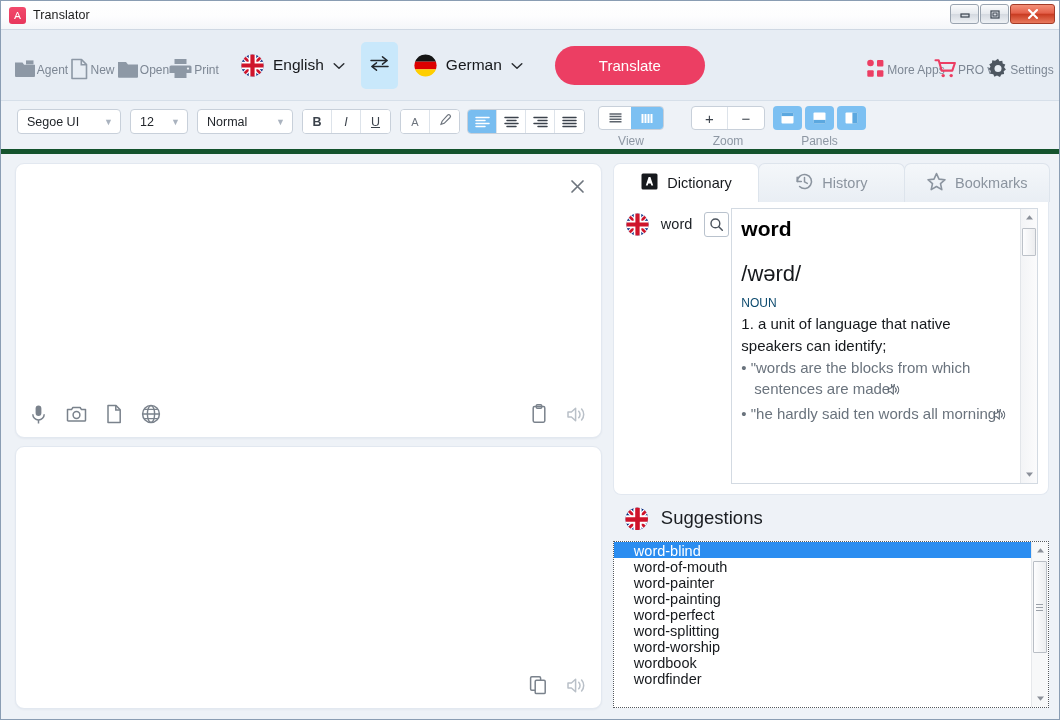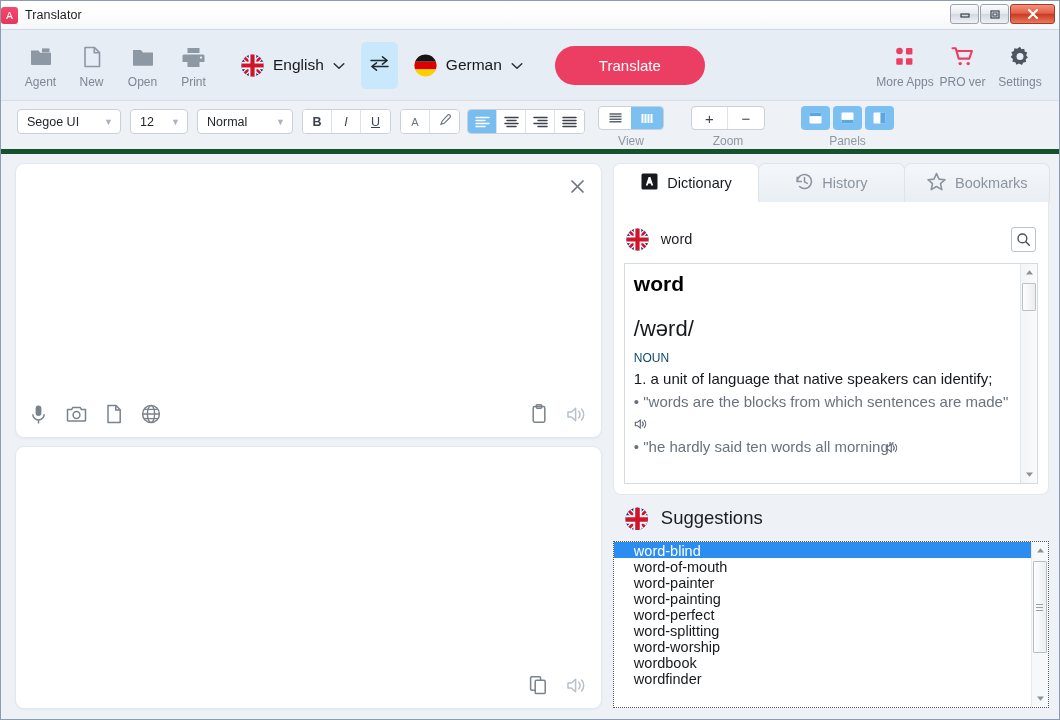--- a/index.html
+++ b/index.html
@@ -18,21 +18,21 @@
     overflow: hidden;
   }
 
   
   .titlebar {
     position: relative;
     height: 29px;
     background: linear-gradient(to bottom, #ffffff 0%, #fdfdfe 55%, #f4f6f9 100%);
     border-bottom: 1px solid #cfd8e3;
     display: flex; align-items: center;
-    padding-left: 0;
+    padding-left: 8px;
   }
   .title-icon {
     width: 17px; height: 17px; border-radius: 3px;
     background: linear-gradient(to bottom,#f2496b,#e8365c);
     display: flex; align-items: center; justify-content: center;
     margin-right: 7px;
     flex: 0 0 auto;
   }
   .title-text {
     font-size: 12.5px; color: #1c1c1c; letter-spacing: .1px;
@@ -61,22 +61,22 @@
   .toolbar {
     height: 71px;
     background: #e7edf4;
     border-bottom: 1px solid #d6dfe9;
     display: flex; align-items: center;
     padding: 0 10px 0 14px;
     gap: 0px;
   }
   .tb-item {
     width: 51px; height: 60px;
-    display: flex; flex-direction: column;
-    align-items: center; justify-content: flex-start;
+    display: flex; flex-direction: row;
+    align-items: center; justify-content: center;
     padding-top: 7px;
     cursor: default;
   }
   .tb-item .glyph { height: 30px; display:flex; align-items:center; justify-content:center; }
   .tb-item .lbl {
     font-size: 12px; color: #7d8794; margin-top: 3px;
     white-space: nowrap;
   }
   .tb-sep { width: 12px; }
 
@@ -162,21 +162,21 @@
 
   .tool-stack {
     position: absolute;
     display: flex; flex-direction: column; align-items: center;
   }
   .tool-stack .caption {
     font-size: 12px; color: #8d97a3; margin-top: 4px;
   }
   .stack-view { left: 597px; top: 5px; }
   .stack-zoom { left: 690px; top: 5px; }
-  .stack-panels { left: 800px; top: 5px; }
+  .stack-panels { left: 772px; top: 5px; }
 
   .viewgroup { display:flex; height:24px; border:1px solid #c8d0da; border-radius:4px; overflow:hidden; background:#fff; }
   .viewgroup .vb { width:32px; display:flex; align-items:center; justify-content:center; }
   .viewgroup .vb.active { background:#7cc0f2; }
 
   .zoomgroup { display:flex; height:24px; border:1px solid #c8d0da; border-radius:4px; overflow:hidden; background:#fff; }
   .zoomgroup .zb { width:36px; display:flex; align-items:center; justify-content:center; font-size:15px; color:#3b424b; }
   .zoomgroup .zb:first-child { border-right:1px solid #dde3ea; }
 
   .panelgroup { display:flex; gap:3px; }
@@ -247,23 +247,23 @@
   .tab.active {
     background: #fff; color: #16191d;
     border-color: #e2e8f0;
   }
 
   .dict-panel {
     background: #fff;
     border: 1px solid #e2e8f0;
     border-top: none;
     border-radius: 0 0 8px 8px;
-    padding: 21px 10px 10px 10px;
+    padding: 6px 10px 10px 10px;
     height: 293px;
-    display: flex; flex-direction: column;
+    display: flex; flex-direction: row;
   }
   .dict-search {
     display: flex; align-items: center; gap: 12px;
     height: 32px; margin-bottom: 8px;
     padding: 0 2px;
   }
   .dict-search .term { font-size: 14.5px; color: #1b1f24; flex: 1; }
   .search-btn {
     width: 25px; height: 25px;
     border: 1px solid #b9c2cd; border-radius: 3px;

